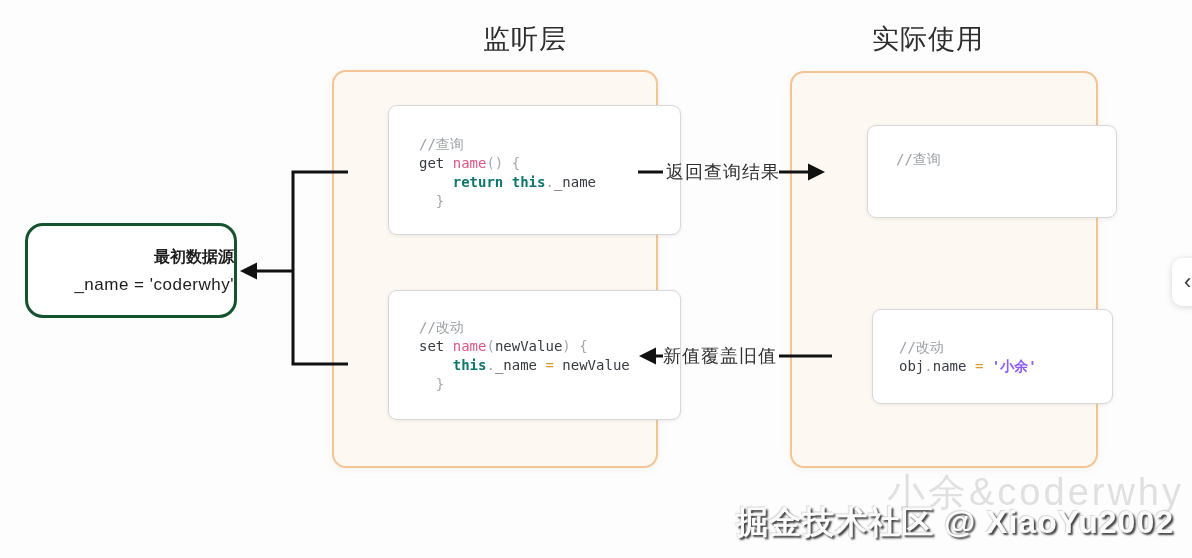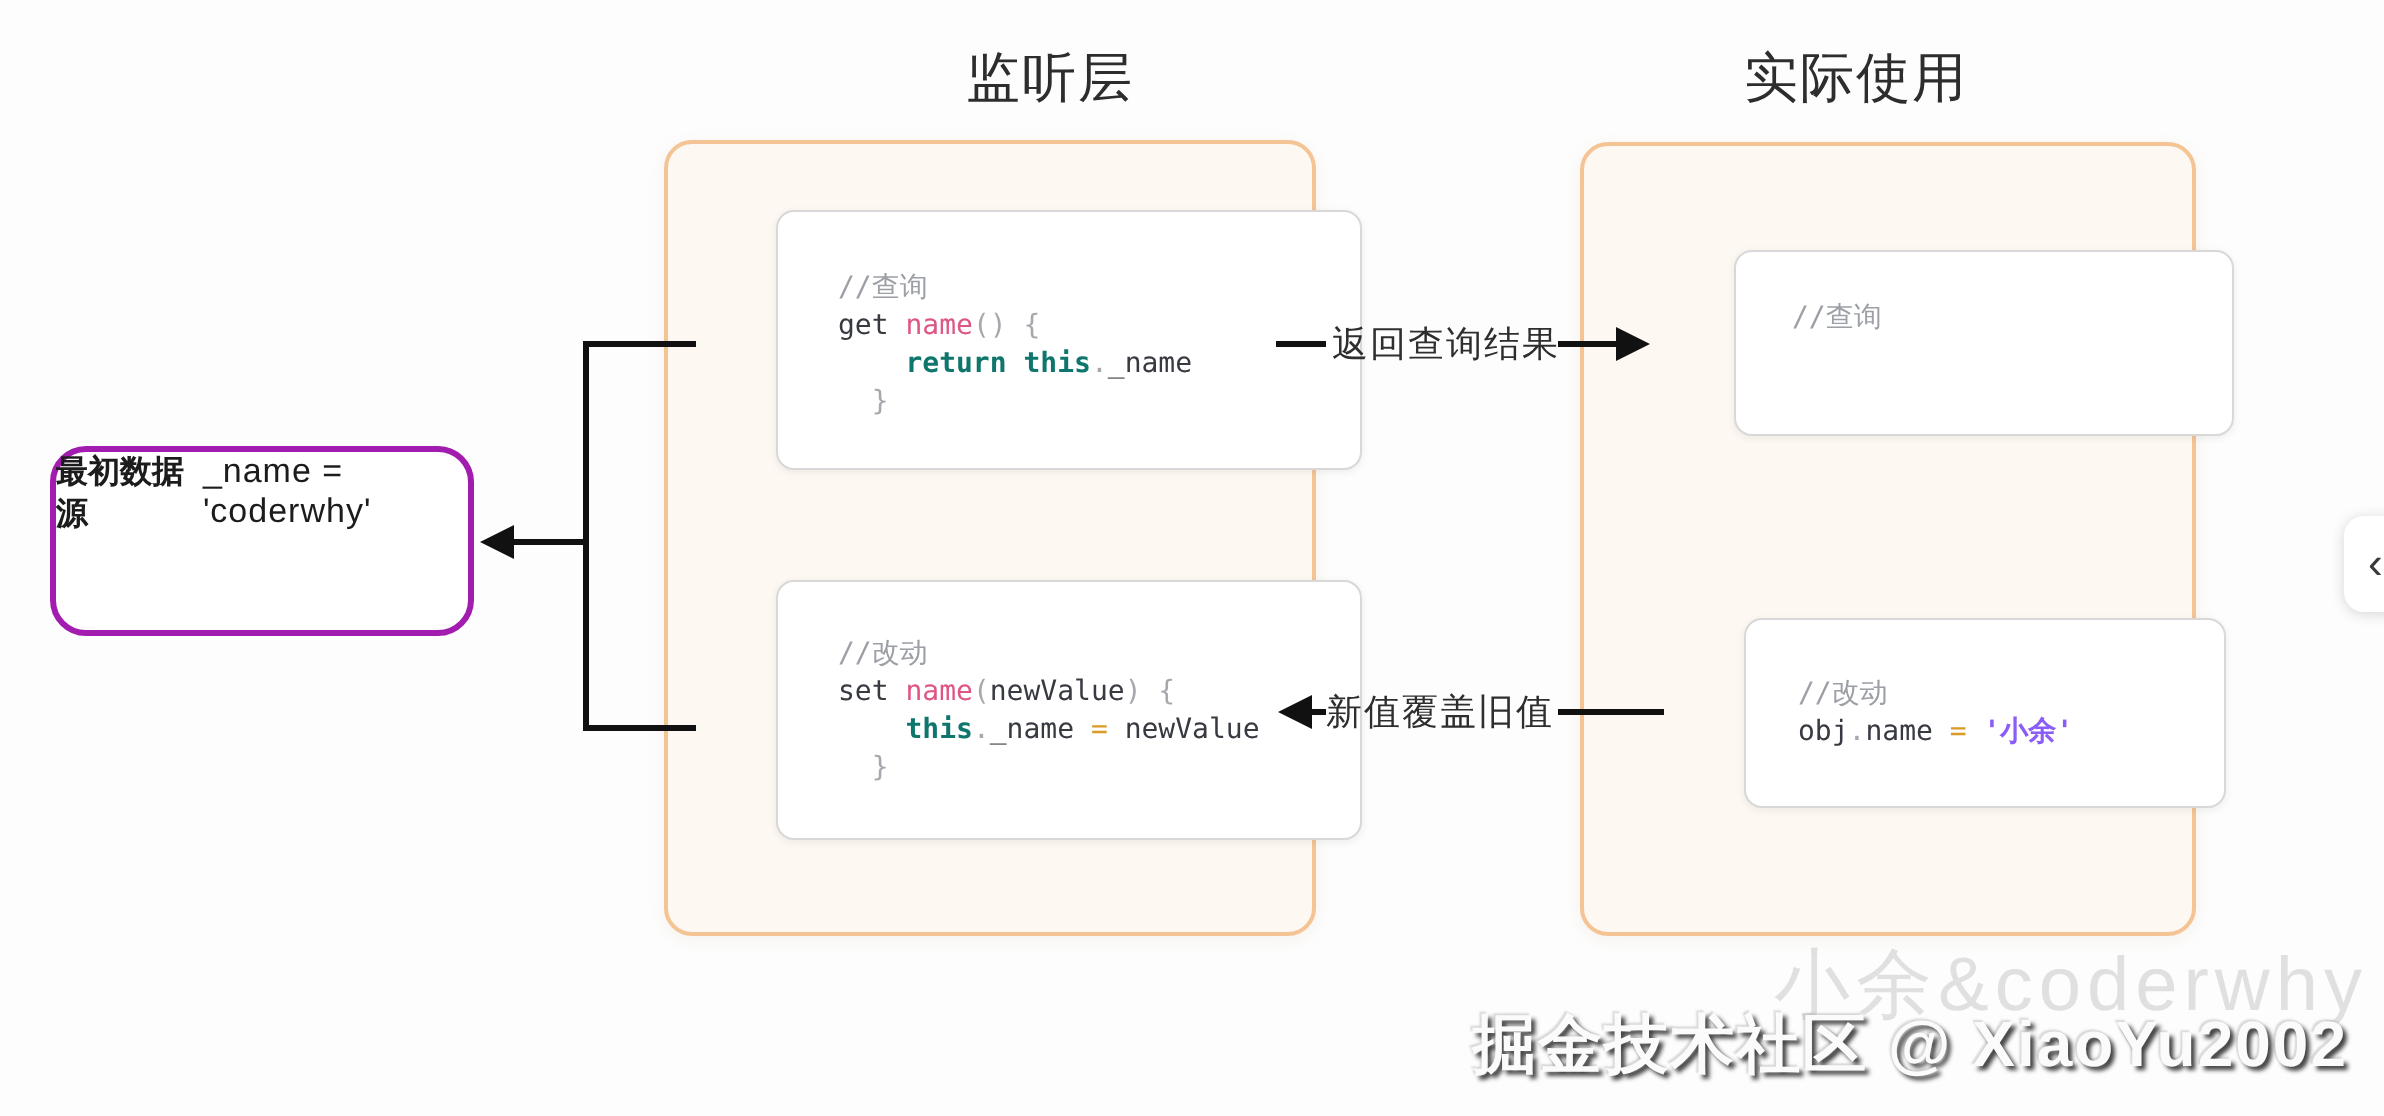--- a/index.html
+++ b/index.html
@@ -61,25 +61,25 @@
   .tk-b { color: #0f766e; font-weight: bold; }
   .tk-g { color: #a6a8ad; }
   .tk-o { color: #d99a26; }
   .tk-s { color: #8b5cf6; font-weight: bold; }
 
   .source-box {
     position: absolute;
     left: 25px; top: 223px;
     width: 212px; height: 95px;
     background: #ffffff;
-    border: 3px solid #a21caf;
+    border: 3px solid #14532d;
     border-radius: 18px;
     display: flex;
-    flex-direction: row;
-    align-items: flex-start;
+    flex-direction: column;
+    align-items: flex-end;
     justify-content: center;
     gap: 7px;
     color: #1c1c1c;
   }
   .source-line1 { font-size: 16px; font-weight: 700; }
   .source-line2 { font-size: 17px; font-weight: 400; letter-spacing: 0.5px; }
 
   .flow-svg {
     position: absolute;
     left: 0; top: 0;

